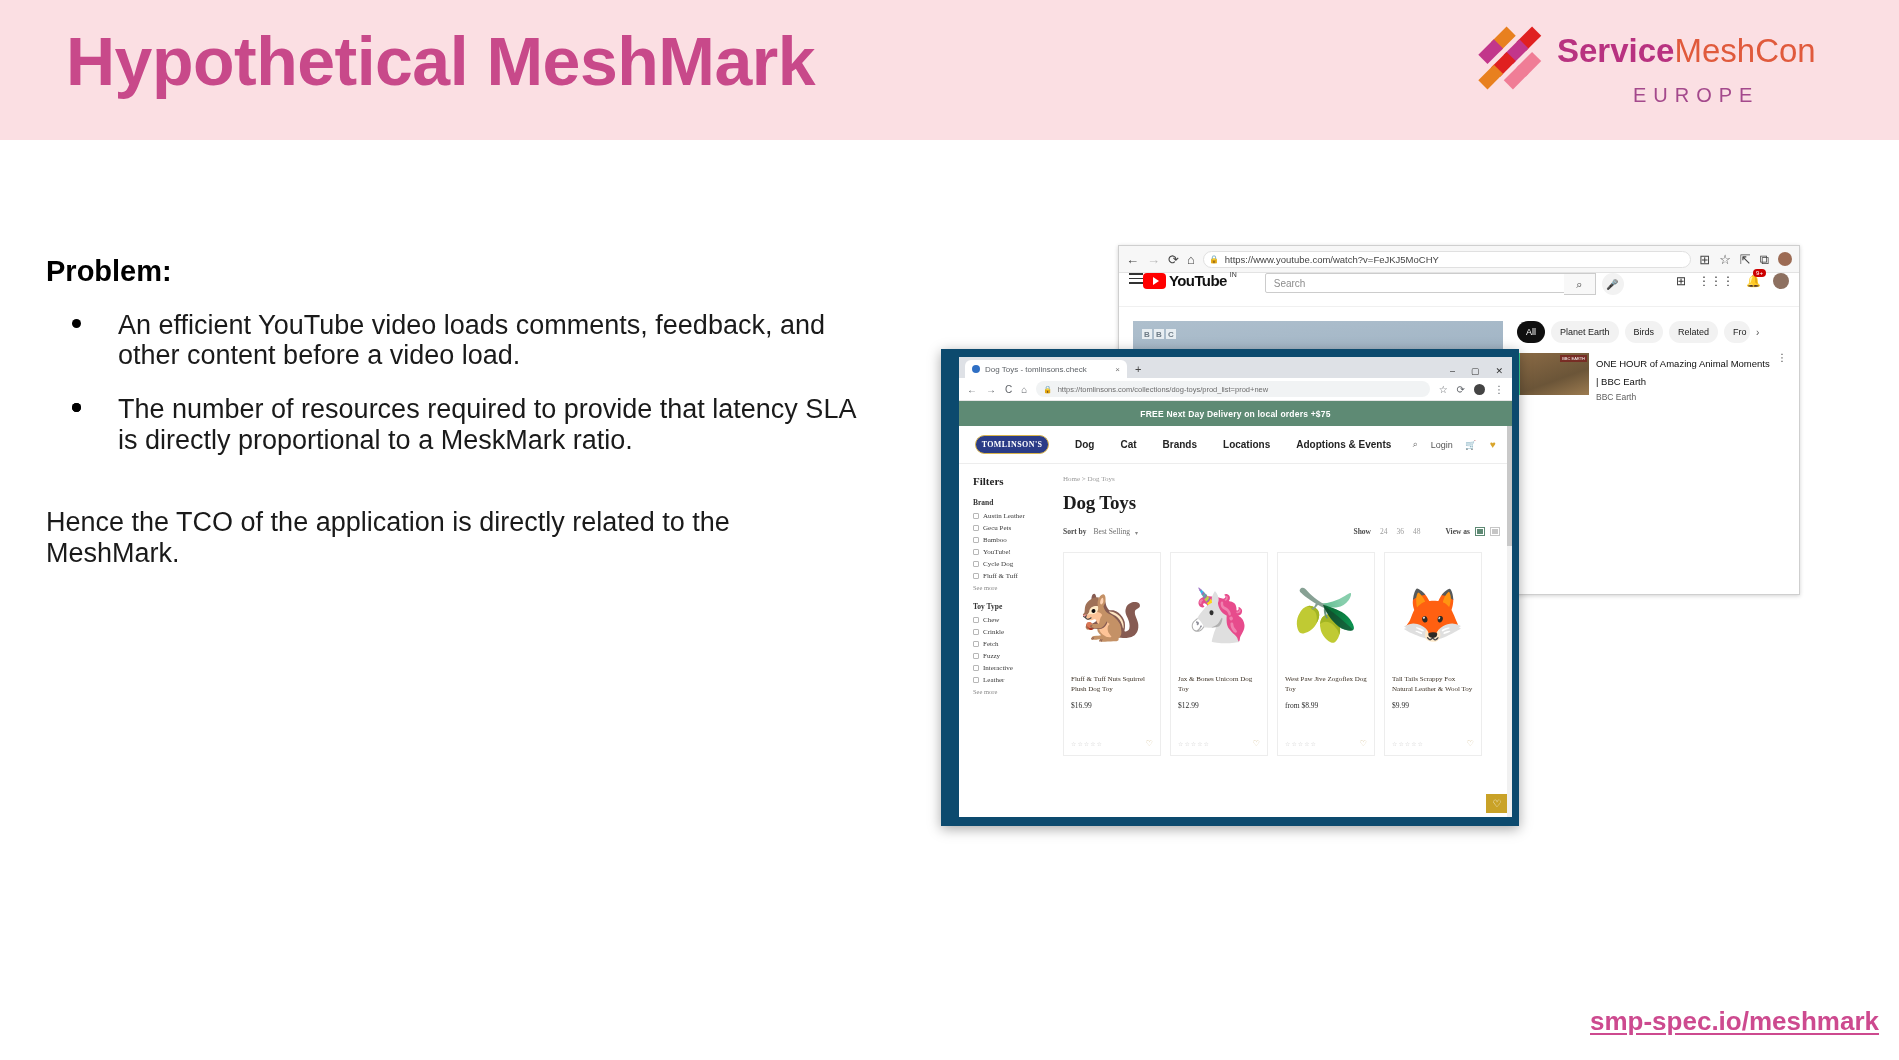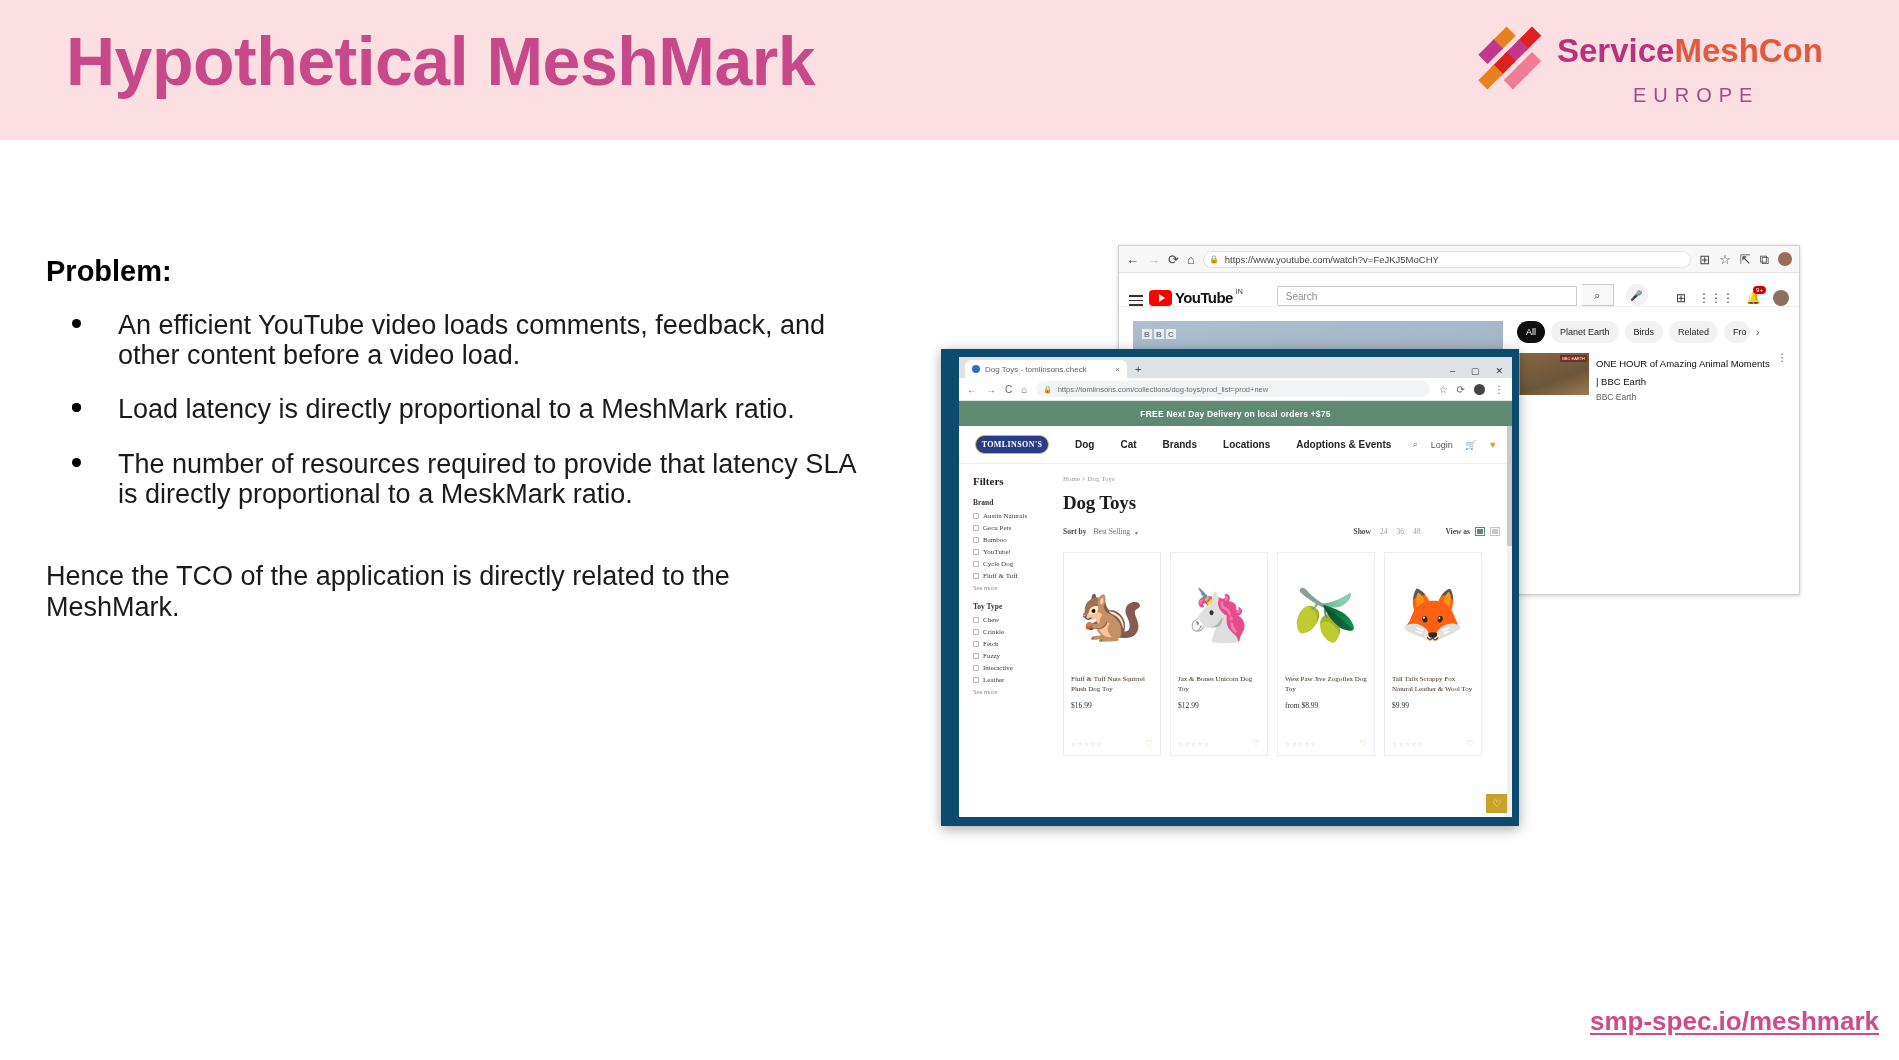--- a/index.html
+++ b/index.html
@@ -25,21 +25,21 @@
 
   
   .logo-wrap { position:absolute; left:1465px; top:12px; width:410px; height:110px; }
   .logo-mark { position:absolute; left:0px; top:4px; width:86px; height:86px; }
   .logo-text {
     position:absolute; left:92px; top:20px;
     font-size:33px; font-weight:700; white-space:nowrap;
     font-family:"Liberation Sans", sans-serif;
   }
   .lt-a { color:#b83280; }
-  .lt-b { color:#e05a3c; font-weight:700; }
+  .lt-b { color:#e05a3c; font-weight:400; }
   .logo-sub {
     position:absolute; left:168px; top:72px;
     font-size:20px; letter-spacing:7px; color:#a4498c; font-weight:400;
   }
 
   
   .body-col { position:absolute; left:46px; top:255px; width:820px; }
   .problem-head {
     font-size:29px; font-weight:700; color:#000;
     margin-bottom:22px;
@@ -83,22 +83,22 @@
   .yt-url {
     flex:1; height:17px; background:#fff; border:1px solid #e0e0e0; border-radius:9px;
     display:flex; align-items:center; padding:0 6px; gap:5px;
     font-size:9.5px; color:#454545; overflow:hidden; white-space:nowrap;
   }
   .yt-url .lock { font-size:8px; color:#555; }
   .chr-right { display:flex; align-items:center; gap:9px; }
   .avatar-sm { width:14px; height:14px; border-radius:50%; background:#9c6b54; }
 
   .yt-bar {
-    height:34px; background:#fff; display:flex; align-items:flex-end;
-    padding:0 10px; gap:6px; border-bottom:1px solid #f0f0f0;
+    height:34px; background:#fff; display:flex; align-items:flex-start;
+    padding:0 10px; gap:0; border-bottom:1px solid #f0f0f0;
   }
   .hamburger { display:flex; flex-direction:column; gap:3px; }
   .hamburger i { display:block; width:14px; height:1.6px; background:#333; }
   .yt-logo { display:flex; align-items:flex-start; gap:3px; }
   .yt-play {
     width:23px; height:16px; background:#ff0000; border-radius:4px;
     display:flex; align-items:center; justify-content:center;
   }
   .yt-play::after { content:""; border-left:6px solid #fff; border-top:4px solid transparent; border-bottom:4px solid transparent; margin-left:2px;}
   .yt-word { font-size:15px; font-weight:700; color:#111; letter-spacing:-0.6px; line-height:16px;}
@@ -298,24 +298,20 @@
 
   <div class="body-col">
     <div class="problem-head">Problem:</div>
     <ul class="bullet-list">
       <li class="bullet-item">
         <span class="dot"></span>
         <span>An efficient YouTube video loads comments, feedback, and other content before a video load.</span>
       </li>
       <li class="bullet-item">
         <span class="dot"></span>
-      </li>
-      <li class="bullet-item">
-        <span class="dot"></span>
-        <span>Load latency is directly proportional to a MeshMark ratio.</span>
       </li>
       <li class="bullet-item">
         <span class="dot"></span>
         <span>The number of resources required to provide that latency SLA is directly proportional to a MeskMark ratio.</span>
       </li>
     </ul>
     <div class="closing-para">Hence the TCO of the application is directly related to the MeshMark.</div>
   </div>
 
   <a class="footer-link" href="#">smp-spec.io/meshmark</a>
@@ -442,21 +438,21 @@
         </div>
 
         <div class="tm-body">
 
           <div class="tm-filters">
             <div class="tm-ftitle">Filters</div>
 
             <div class="tm-fgroup-label">Brand</div>
             <div class="tm-fopt">
                 <span class="tm-cb"></span>
-                <span>Austin Naturals</span>
+                <span>Austin Leather</span>
               </div>
             <div class="tm-fopt">
                 <span class="tm-cb"></span>
                 <span>Gecu Pets</span>
               </div>
             <div class="tm-fopt">
                 <span class="tm-cb"></span>
                 <span>Bamboo</span>
               </div>
             <div class="tm-fopt">

